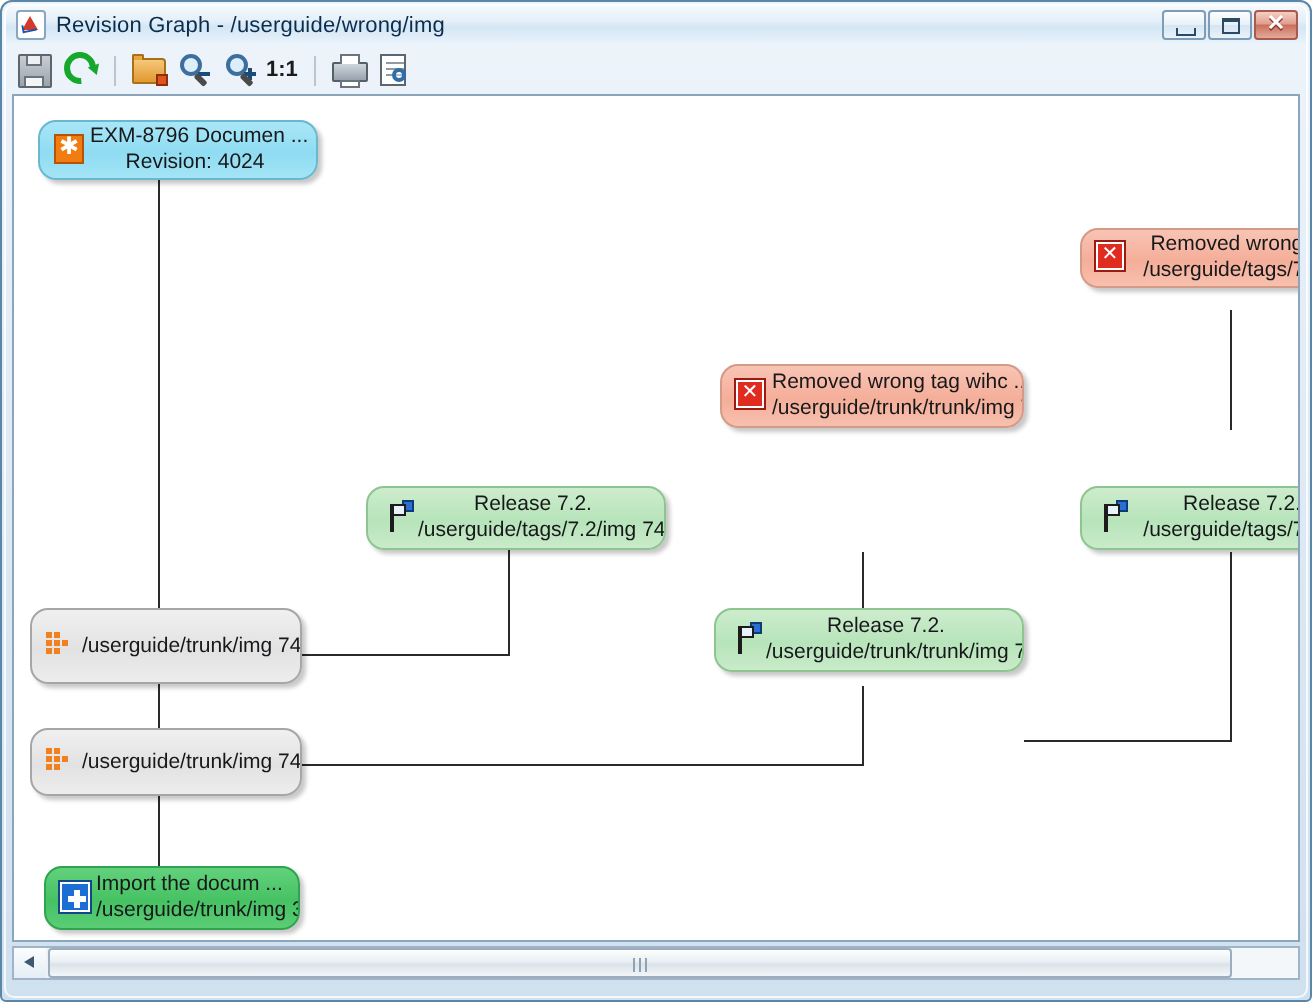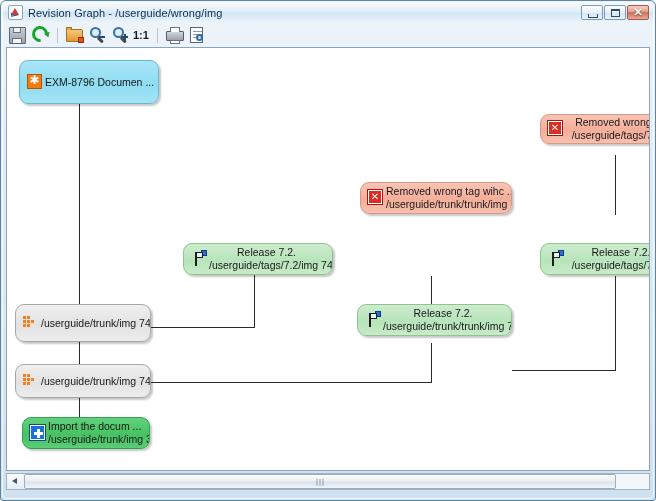--- a/index.html
+++ b/index.html
@@ -266,26 +266,27 @@
       <div class="edge h" style="left:143px;top:334px;width:282px;"></div>
       <div class="edge v" style="left:424px;top:295px;height:40px;"></div>
 
       <div class="edge v" style="left:424px;top:228px;height:60px;"></div>
 
       <div class="edge h" style="left:505px;top:322px;width:104px;"></div>
       <div class="edge v" style="left:608px;top:228px;height:95px;"></div>
 
       <div class="edge v" style="left:608px;top:107px;height:60px;"></div>
 
-      <div class="node n-blue" style="left:12px;top:12px;width:140px;height:44px;">
+      <div class="node n-blue" style="left:12px;top:12px;width:140px;height:30px;">
         <span class="nicon">
             <i class="ic-star"></i>
           </span>
         <span class="ntext">
           <span class="l1">EXM-8796 Documen ...</span>
+          <span class="l2">Revision: 4024</span>
         </span>
       </div>
 
       <div class="node n-red" style="left:533px;top:66px;width:145px;height:30px;">
         <span class="nicon">
             <i class="ic-x"></i>
           </span>
         <span class="ntext">
           <span class="l1">Removed wrong tru</span>
           <span class="l2">/userguide/tags/7.2/tr</span>
@@ -361,21 +362,21 @@
             <i style="left:0;top:4px;"></i>
               <i style="left:4px;top:4px;"></i>
               <i style="left:8px;top:4px;"></i>
             <i style="left:0;top:8px;"></i>
               <i style="left:4px;top:8px;"></i>
           </i>
         </span>
         <span class="ntext">/userguide/trunk/img 746</span>
       </div>
 
-      <div class="node n-emerald" style="left:15px;top:369px;width:128px;height:32px;">
+      <div class="node n-emerald" style="left:15px;top:385px;width:128px;height:32px;">
         <span class="nicon">
             <i class="ic-plus"></i>
           </span>
         <span class="ntext">
           <span class="l1">Import the docum ...</span>
           <span class="l2">/userguide/trunk/img 3</span>
         </span>
       </div>
 
     </div>

